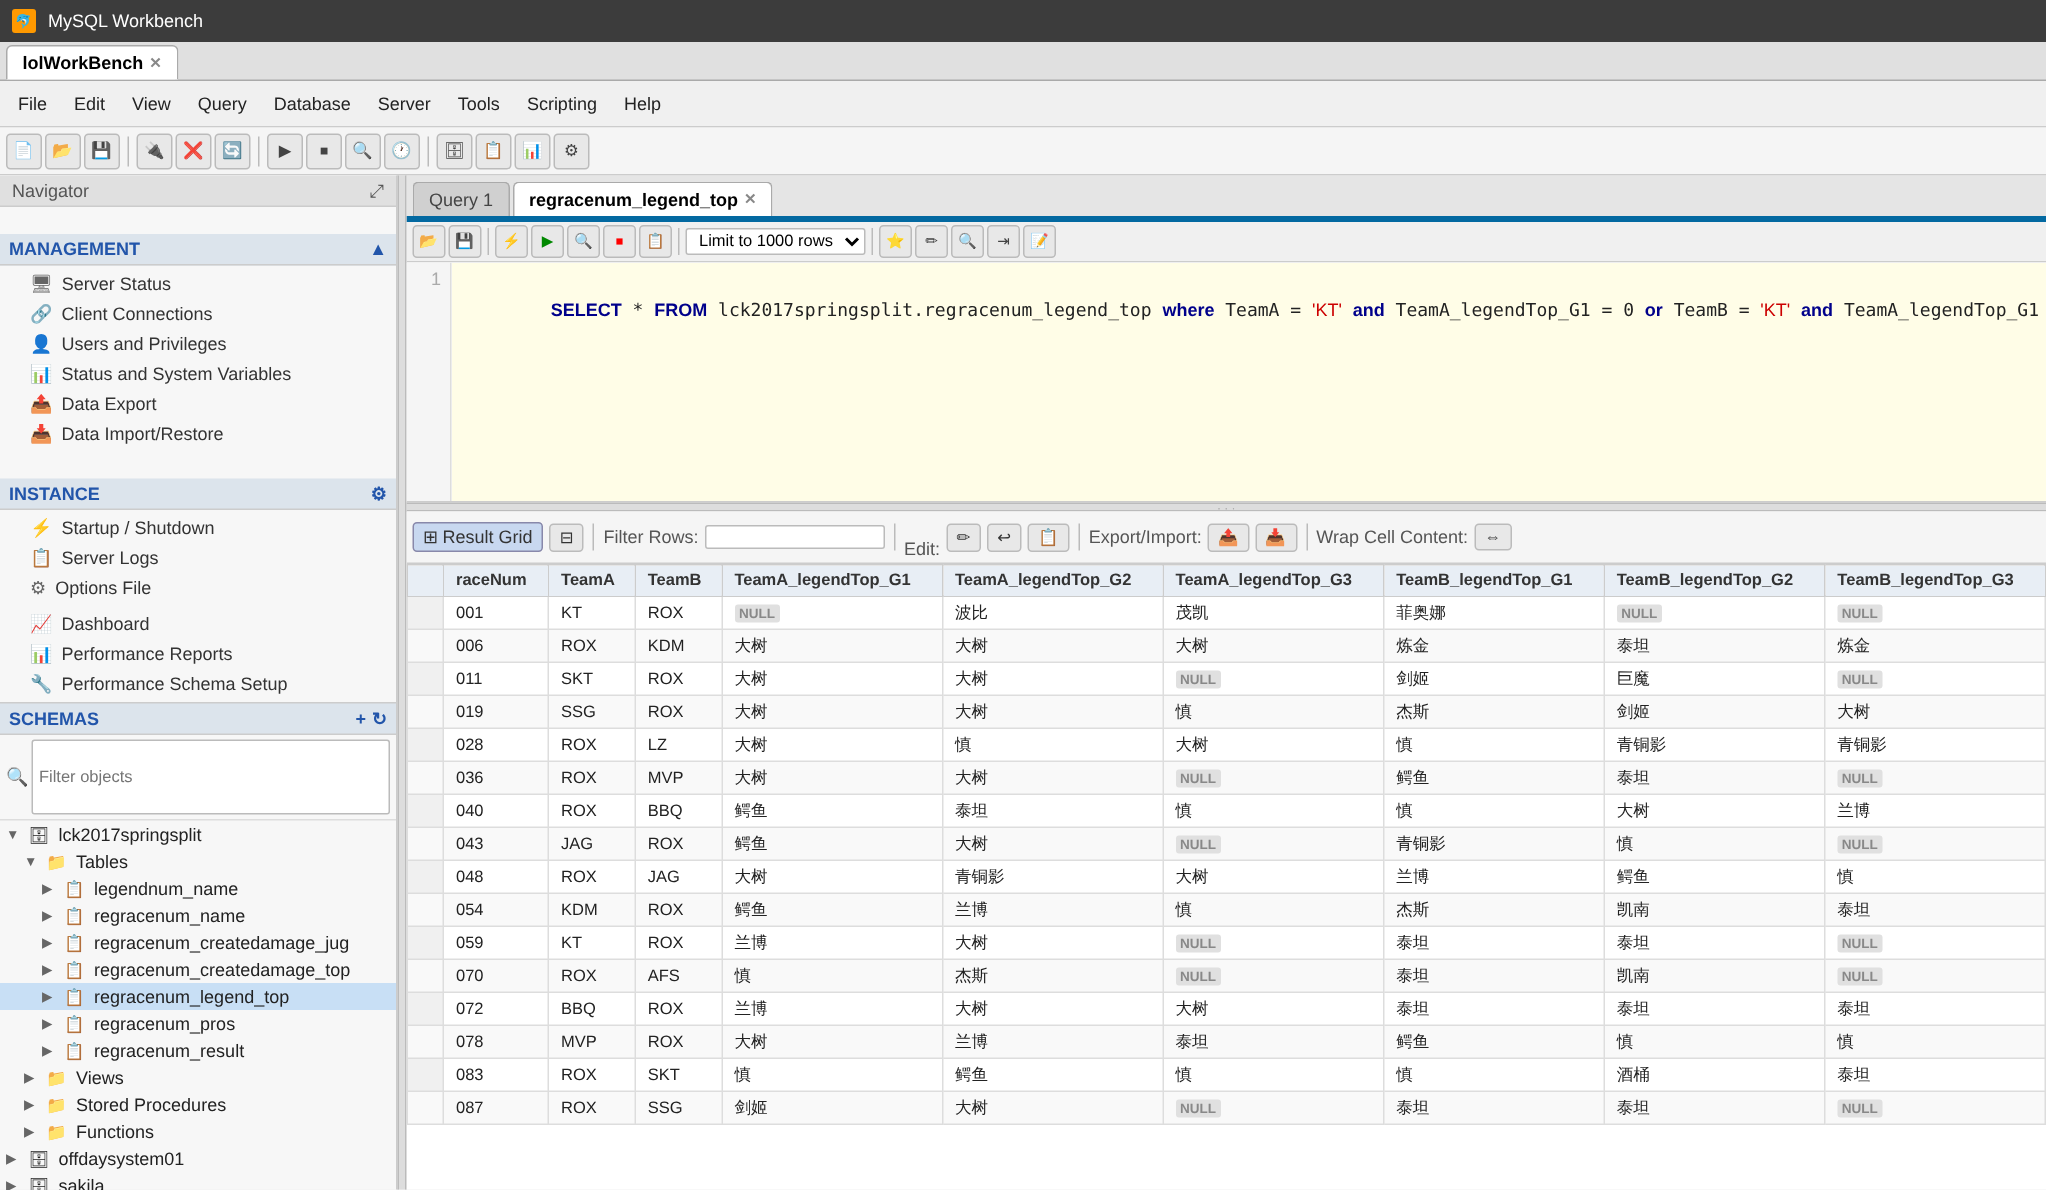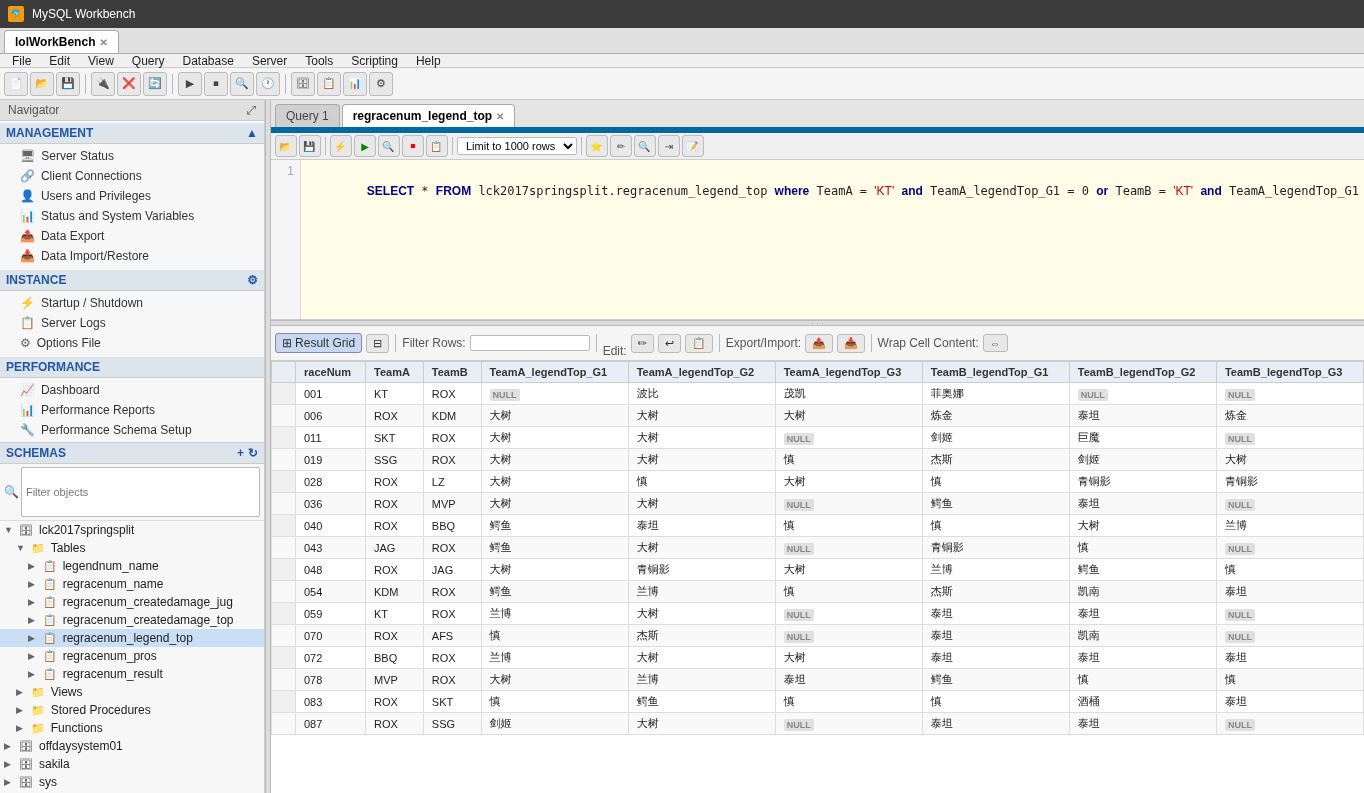--- a/index.html
+++ b/index.html
@@ -14,21 +14,21 @@
       align-items: center;
       padding: 0 8px;
       font-size: 12px;
       gap: 8px;
     }
     #title-bar .app-icon { width: 16px; height: 16px; background: #f90; border-radius: 2px; display: flex; align-items: center; justify-content: center; font-size: 9px; color: #fff; }
 
     
     #menu-bar {
       background: #f0f0f0;
-      height: 14px;
+      height: 31px;
       display: flex;
       align-items: center;
       padding: 0 4px;
       border-bottom: 1px solid #ccc;
       gap: 2px;
     }
     .menu-item {
       padding: 2px 8px;
       cursor: pointer;
       font-size: 12px;
@@ -86,21 +86,21 @@
     .nav-section-title {
       background: #dce4ec;
       padding: 3px 6px;
       font-size: 11px;
       font-weight: bold;
       color: #2255aa;
       display: flex;
       align-items: center;
       justify-content: space-between;
       border-bottom: 1px solid #ccc;
-      margin-top: 2px;
+      margin-top: 18px;
     }
     .nav-item {
       display: flex;
       align-items: center;
       padding: 3px 8px 3px 20px;
       cursor: pointer;
       color: #333;
       gap: 6px;
     }
     .nav-item .nav-icon { font-size: 12px; color: #666; }
@@ -156,21 +156,21 @@
       flex-direction: column;
       overflow: hidden;
     }
 
     
     #tabs-bar {
       background: #e5e5e5;
       display: flex;
       align-items: flex-end;
       padding: 4px 4px 0 4px;
-      border-bottom: 6px solid #0369a1;
+      border-bottom: 4px solid #0369a1;
       gap: 2px;
     }
     .tab {
       padding: 4px 10px;
       background: #d0d0d0;
       border: 1px solid #aaa;
       border-bottom: none;
       border-radius: 4px 4px 0 0;
       cursor: pointer;
       font-size: 11px;
@@ -454,23 +454,20 @@
       <div class="nav-item">
         <span class="nav-icon">📋</span>
         <span>Server Logs</span>
       </div>
       <div class="nav-item">
         <span class="nav-icon">⚙</span>
         <span>Options File</span>
       </div>
     </div>
 
-    <div class="nav-section-title">
-      <span>PERFORMANCE</span>
-    </div>
     <div class="nav-section-content">
       <div class="nav-item">
         <span class="nav-icon">📈</span>
         <span>Dashboard</span>
       </div>
       <div class="nav-item">
         <span class="nav-icon">📊</span>
         <span>Performance Reports</span>
       </div>
       <div class="nav-item">

